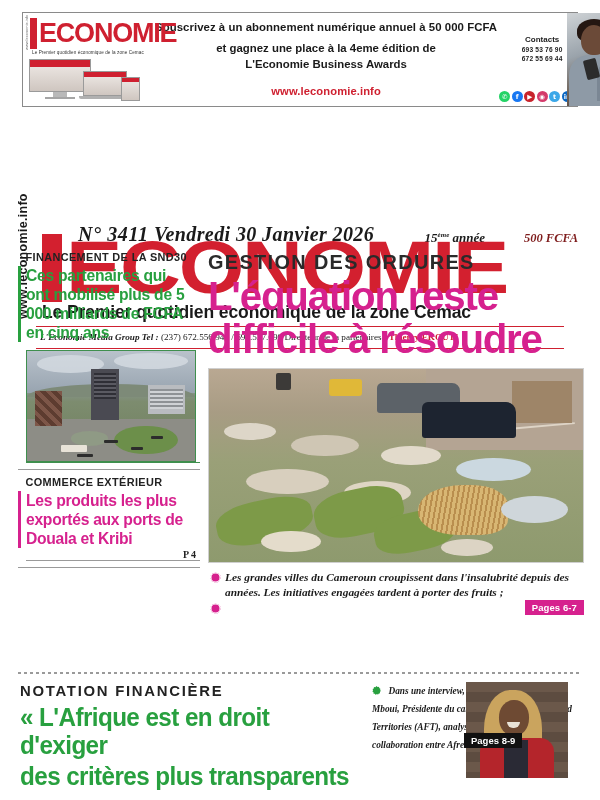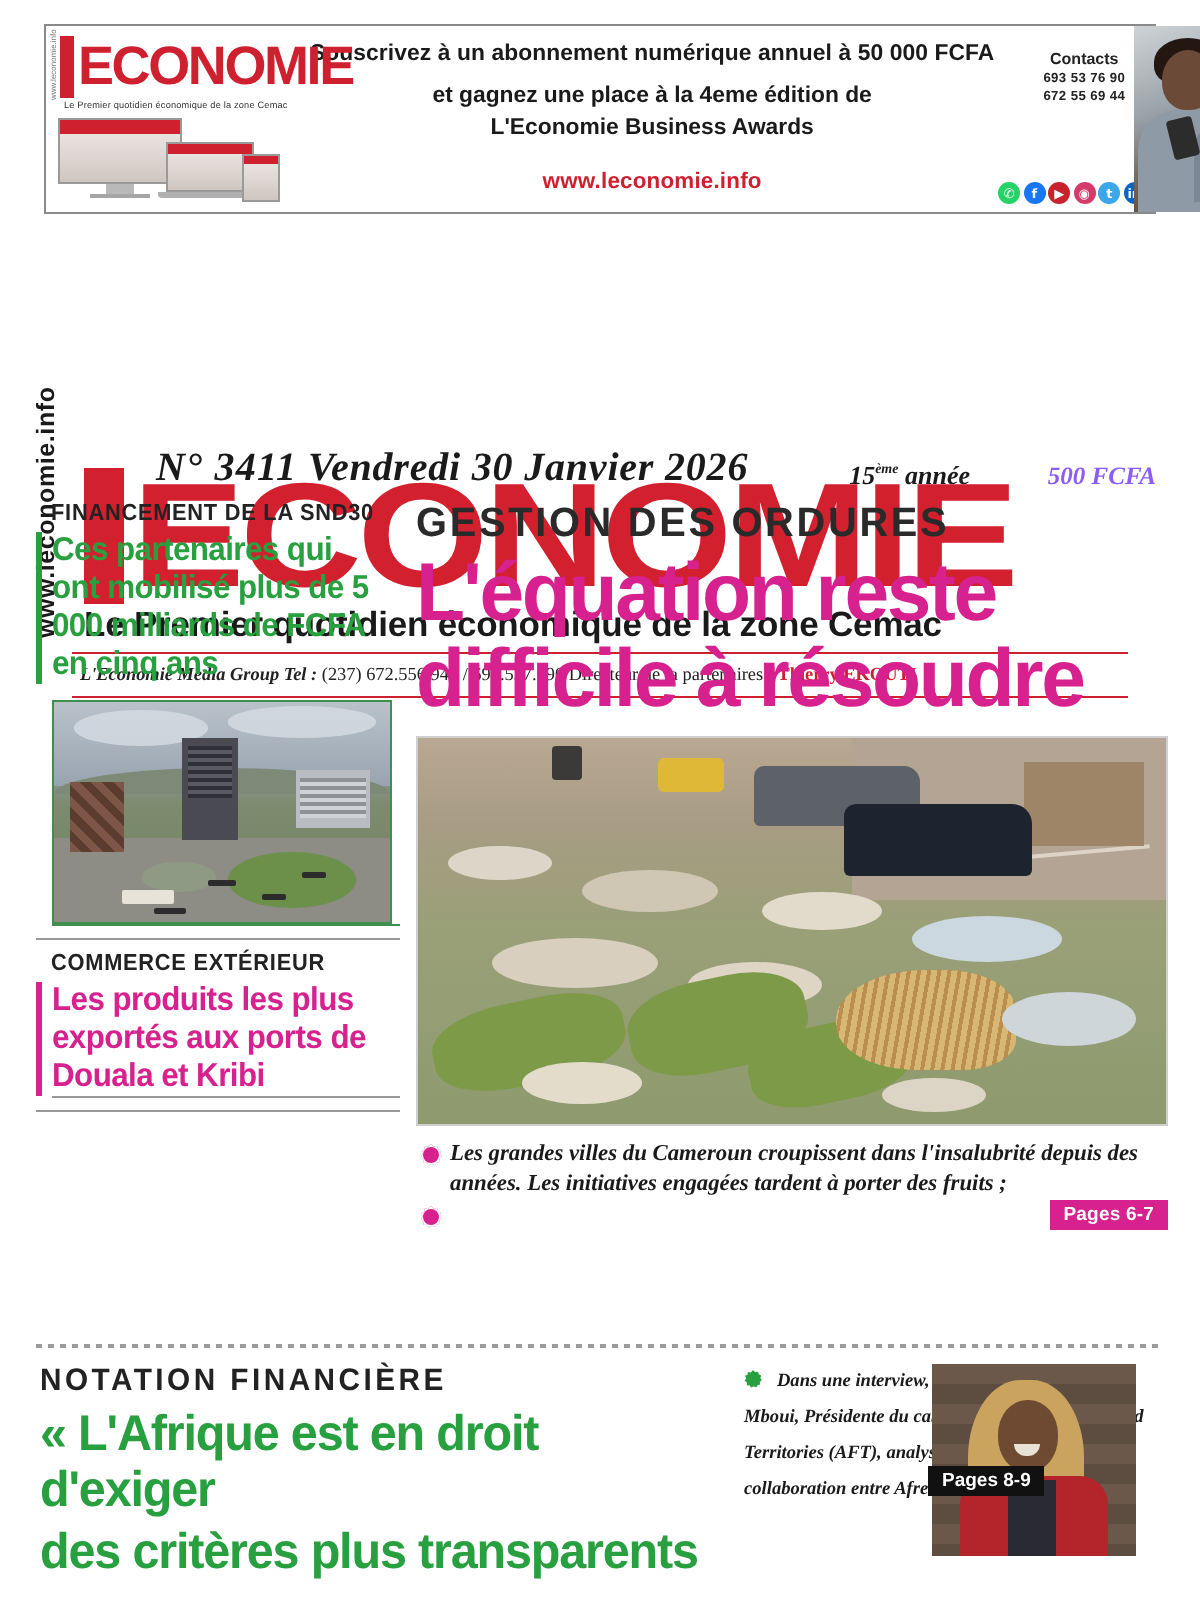--- a/index.html
+++ b/index.html
@@ -57,21 +57,21 @@
   .ad-line1 {
     font-weight: bold; font-size: 11.4px; color: #1a1a1a;
     letter-spacing: .05px; white-space: nowrap;
   }
   .ad-line2 { font-weight: bold; font-size: 11.4px; color:#1a1a1a; margin-top: 9px; }
   .ad-line3 { font-weight: bold; font-size: 11.4px; color:#1a1a1a; margin-top: 4px; }
   .ad-url { font-weight: bold; font-size: 11.2px; color:#cf2030; margin-top: 15px; letter-spacing:.1px;}
 
   .ad-right { width: 132px; position: relative; flex: none; }
   .ad-contacts {
-    position: absolute; left: 8px; top: 12px; width: 74px; text-align: center;
+    position: absolute; left: 8px; top: 22px; width: 74px; text-align: center;
   }
   .ad-contacts-title { font-size: 8px; color:#222; font-weight: 600; }
   .ad-phone { font-size: 6.6px; color:#222; font-weight: bold; margin-top: 2px; letter-spacing:.2px;}
   .ad-social { position: absolute; left: 2px; top: 78px; display: flex; gap: 1.5px; }
   .soc { width: 11px; height: 11px; border-radius: 50%; display:flex; align-items:center; justify-content:center;
          color:#fff; font-size: 6.5px; font-weight: bold; font-family:"DejaVu Sans", sans-serif; }
   .soc-wa { background:#25D366; }
   .soc-fb { background:#1877F2; }
   .soc-yt { background:#c8232c; }
   .soc-ig { background:#d43b6b; }
@@ -104,21 +104,21 @@
   .mast-issue .num { letter-spacing: .6px; }
   .mast-year {
     position: absolute; right: 115px; top: 120px;
     font-family: "Liberation Serif", serif; font-weight: bold; font-style: italic;
     font-size: 13px; color: #1a1a1a;
   }
   .mast-year sup { font-size: 7px; }
   .mast-price {
     position: absolute; right: 22px; top: 121px;
     font-family: "Liberation Serif", serif; font-weight: bold; font-style: italic;
-    font-size: 12.5px; color: #8b5cf6;
+    font-size: 12.5px; color: #7f1d1d;
   }
   .mast-logo {
     position: absolute; left: 42px; top: 124px; width: 516px; height: 68px;
     display: flex; align-items: flex-start;
   }
   .mast-bar { width: 20px; height: 68px; background: #d3202f; margin-right: 4px; flex:none; }
   .mast-word {
     font-family: "Liberation Sans", sans-serif; font-weight: bold;
     font-size: 74px; line-height: 68px; color: #d3202f;
     letter-spacing: -2px; transform: scaleX(1.14); transform-origin: left center;
@@ -399,20 +399,21 @@
     </div>
 
     <div class="lc-sep"></div>
 
     <div>
       <div class="lc-kicker">COMMERCE EXTÉRIEUR</div>
       <div class="lc-block">
         <div class="lc-accent acc-magenta"></div>
         <div class="lc-title magenta">Les produits les plus exportés aux ports de Douala et Kribi</div>
       </div>
+      <div class="lc-pageno">P 4</div>
       <div class="lc-underline" style="background:#9a9a9a"></div>
     </div>
 
     <div class="lc-sep"></div>
 
   </div>
 
   <div class="main-col">
     <div class="main-kicker">GESTION DES ORDURES</div>
     <div class="main-head">L'équation reste</div>

